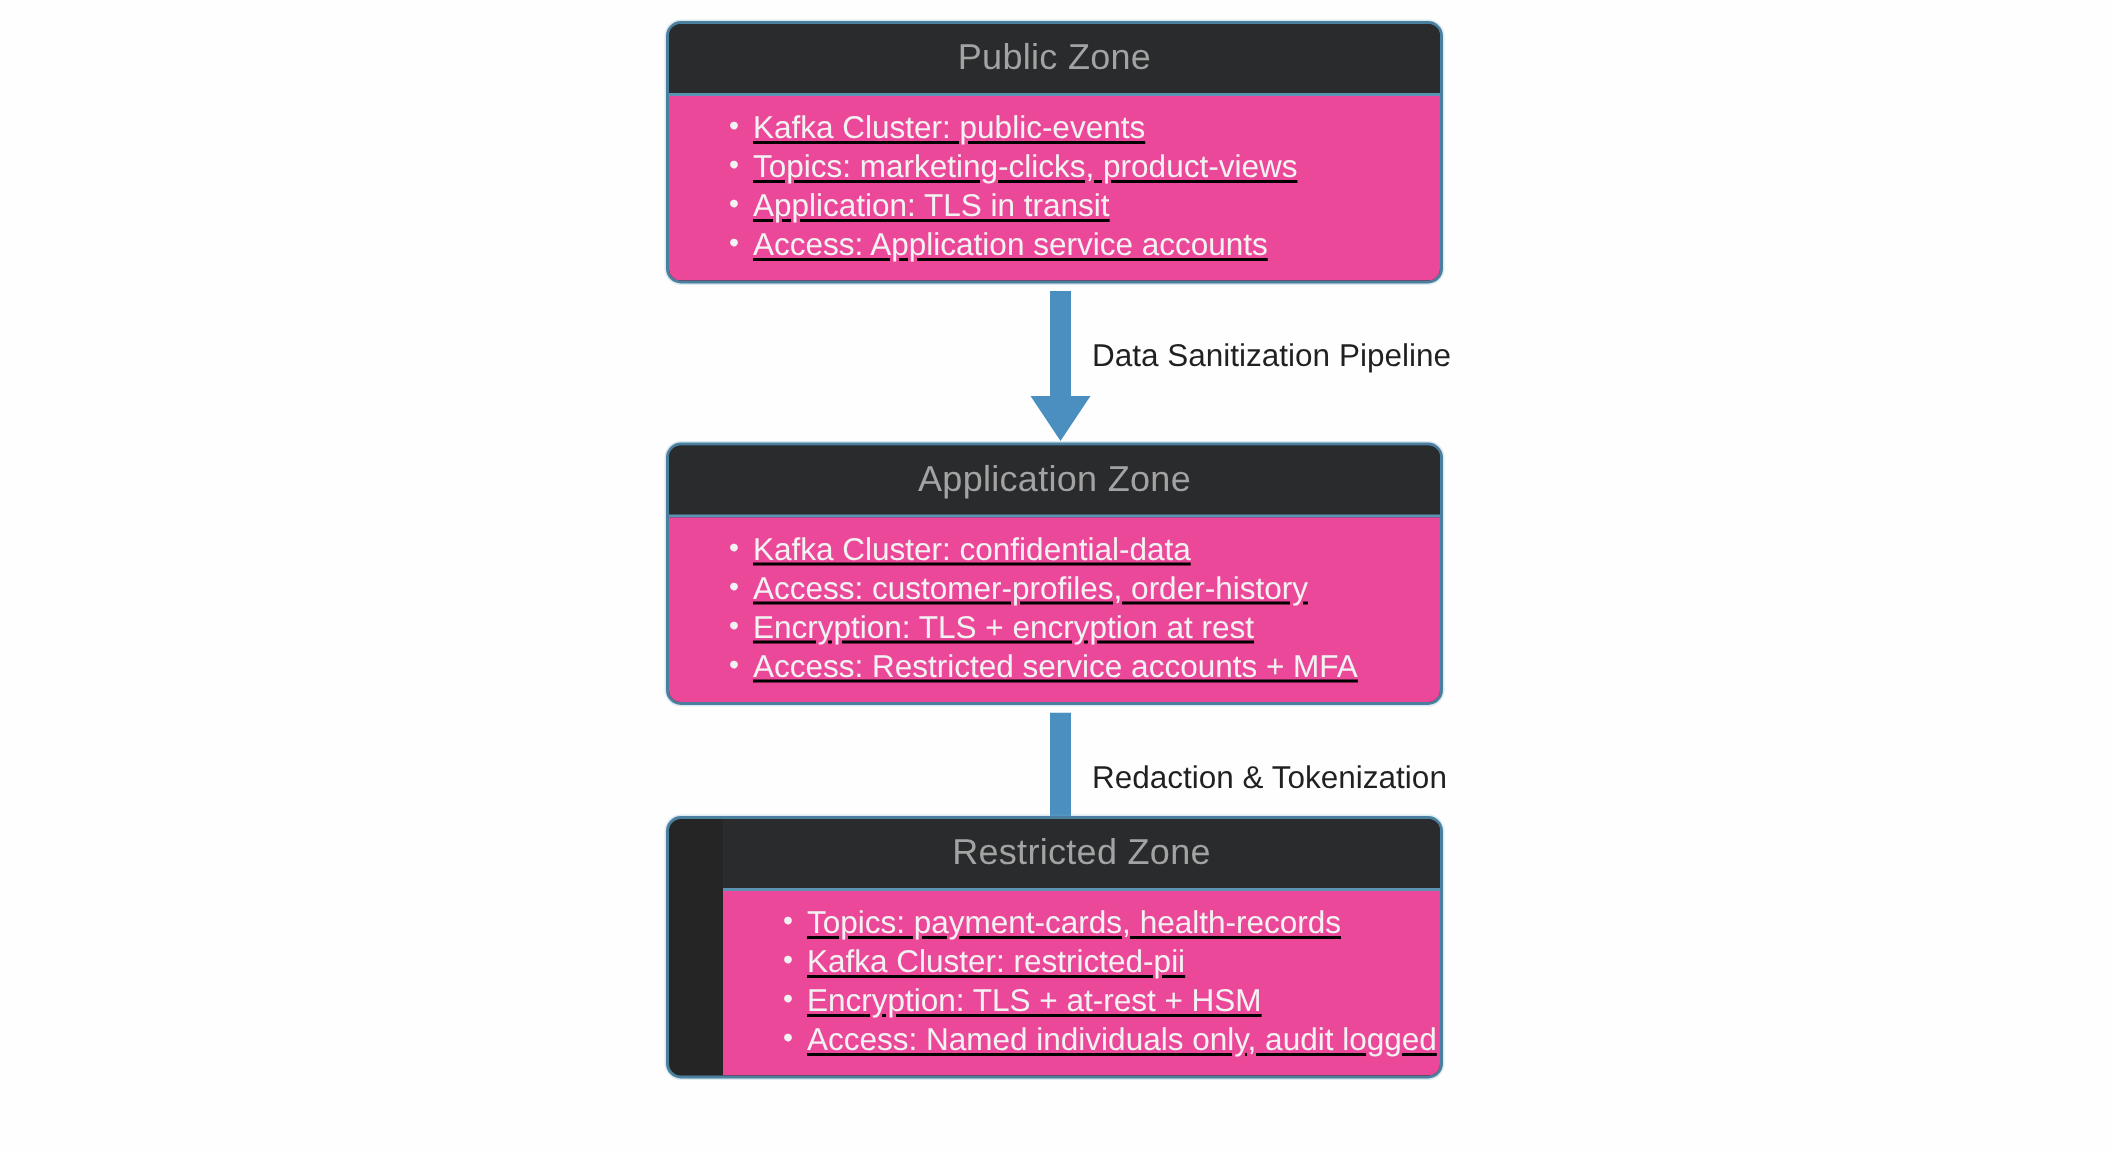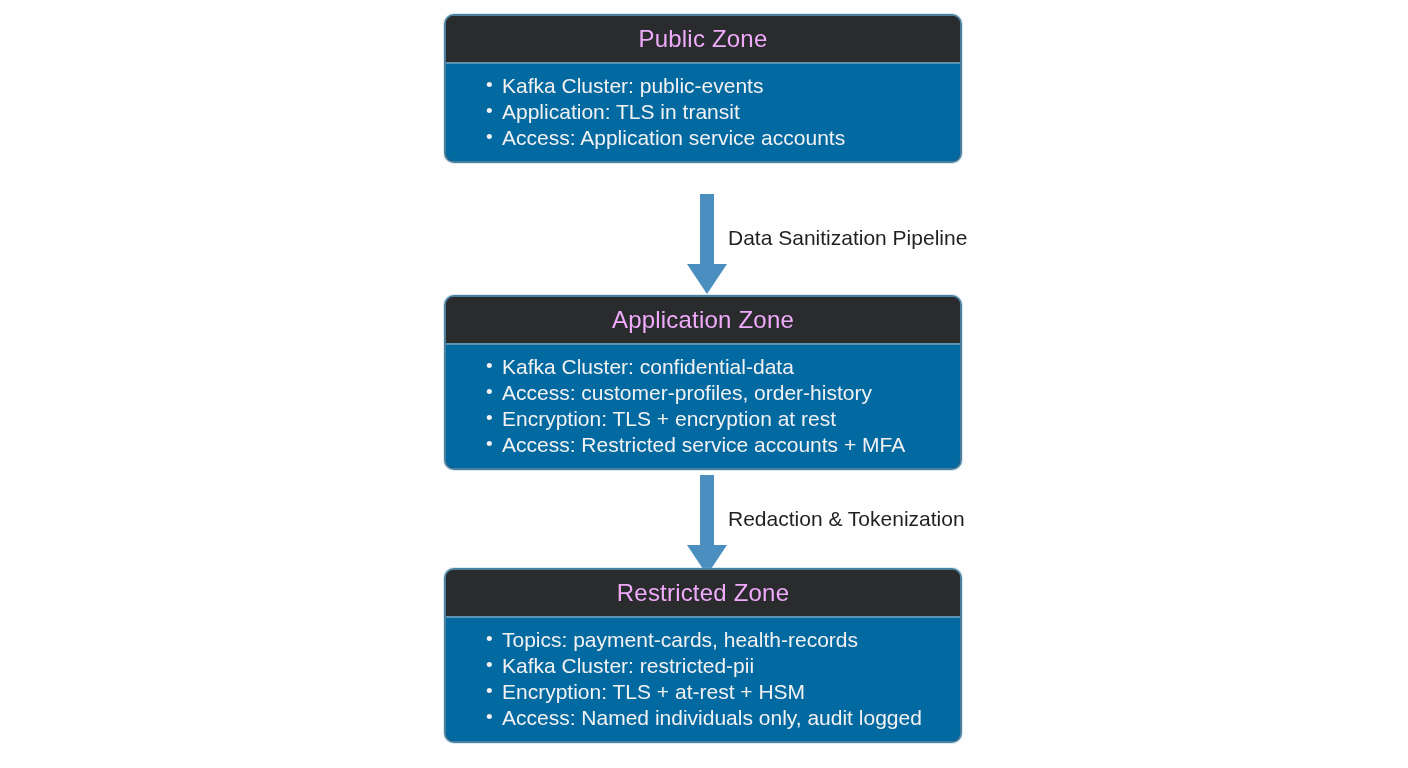--- a/index.html
+++ b/index.html
@@ -32,29 +32,30 @@
     background: #252526;
     border: 2px solid #4a7f9e;
     border-radius: 10px;
     overflow: hidden;
     box-shadow: 0 0 0 1px rgba(120,175,205,0.25);
   }
   .zone-header {
     height: 46px;
     line-height: 46px;
     text-align: center;
-    color: #f0abfc;
+    color: #a3a3a3;
     font-size: 24px;
     background: #2a2b2c;
     border-bottom: 2px solid #5c93b3;
     letter-spacing: 0.2px;
   }
   .zone-body {
-    background: #0369a1;
+    background: #ec4899;
     padding: 9px 0 10px 0;
+    text-decoration: underline;
   }
   .zone-body ul {
     margin: 0;
     padding: 0 0 0 40px;
     list-style: none;
   }
   .zone-body li {
     color: #f2f2f2;
     font-size: 21px;
     line-height: 26px;
@@ -66,21 +67,21 @@
     content: "\2022";
     position: absolute;
     left: 0;
     top: -1px;
     color: #f2f2f2;
     font-size: 19px;
   }
 
   #box-public      { top: 14px;  }
   #box-confidential{ top: 295px; }
-  #box-restricted  { top: 568px; }
+  #box-restricted  { top: 544px; padding-left: 36px; }
 
   
   .edge {
     position: absolute;
     left: 0;
     width: 1180px;
     height: 100px;
   }
   #edge-1 { top: 194px; }
   #edge-2 { top: 475px; padding-left: 44px; }
@@ -104,20 +105,21 @@
 </head>
 <body>
 
 <div id="canvas">
 
   <div class="zone-box" id="box-public">
     <div class="zone-header">Public Zone</div>
     <div class="zone-body">
       <ul>
         <li>Kafka Cluster: public-events</li>
+        <li>Topics: marketing-clicks, product-views</li>
         <li>Application: TLS in transit</li>
         <li>Access: Application service accounts</li>
       </ul>
     </div>
   </div>
 
   <div class="edge" id="edge-1">
     <svg class="edge-arrow" viewBox="0 0 42 101">
       <path d="M14 0 L28 0 L28 70 L41 70 L21 100 L1 70 L14 70 Z" fill="#4a8fc0"></path>
     </svg>

